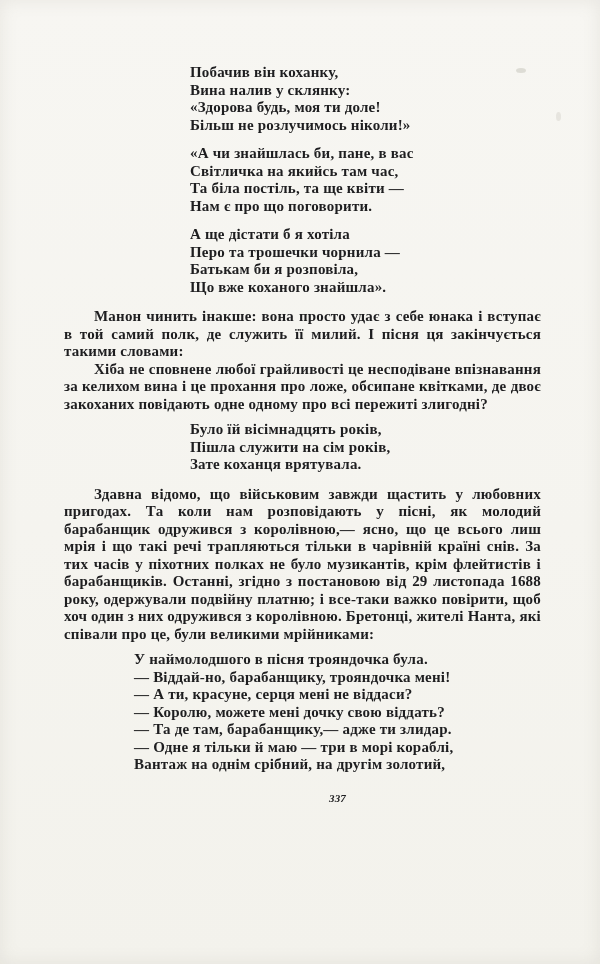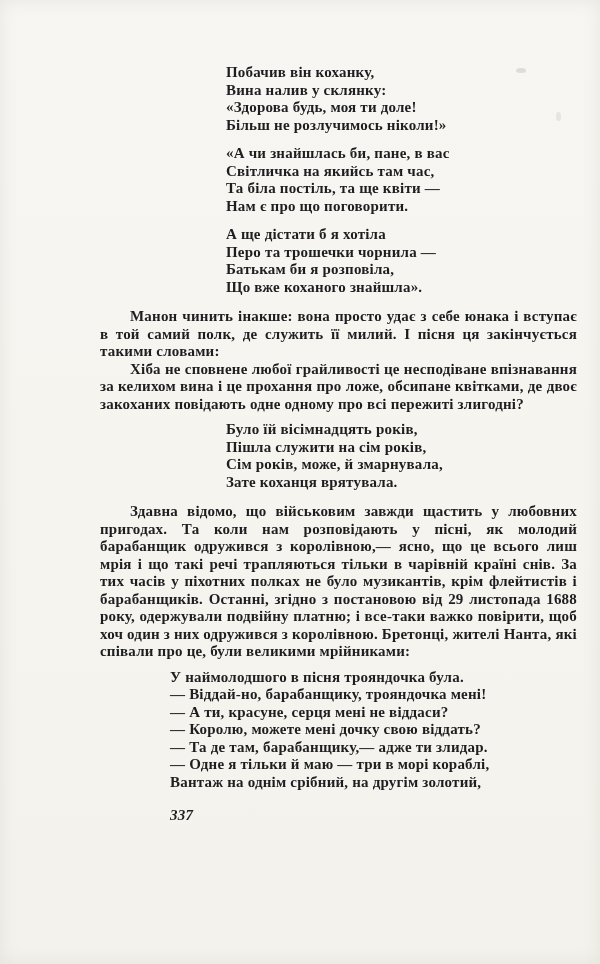--- a/index.html
+++ b/index.html
@@ -24,41 +24,40 @@
   .content {
     position: absolute;
     left: 64px;
     top: 56px;
     width: 477px;
     font-size: 15px;
     line-height: 17.5px;
     font-weight: 700;
     letter-spacing: 0.2px;
     text-align: justify;
-    margin-left: 36px;
   }
   .prose {
     margin: 0;
     text-indent: 30px;
   }
   .verse {
     text-align: left;
     margin: 8px 0 12px 0;
   }
   .verse.indent-deep { padding-left: 126px; }
   .verse.indent-mid  { padding-left: 70px; }
   .stanza { margin-bottom: 11px; }
   .stanza:last-child { margin-bottom: 0; }
   .vline { white-space: nowrap; }
   .pagenum {
     margin: 16px 0 0 70px;
     font-style: italic;
     font-weight: 700;
-    font-size: 15px;
-    text-align: left;
+    font-size: 11px;
+    text-align: center;
   }
   .scan-artifact {
     position: absolute;
     background: #c9c6bd;
     border-radius: 50%;
     opacity: 0.55;
   }
   .artifact-1 { left: 516px; top: 68px;  width: 10px; height: 5px; }
   .artifact-2 { left: 556px; top: 112px; width: 5px;  height: 9px; opacity: 0.35; }
 </style>
@@ -90,21 +89,20 @@
           <div class="vline">Батькам би я розповіла,</div>
           <div class="vline">Що вже коханого знайшла».</div>
         </div>
       </div>
       <p class="prose">Манон чинить інакше: вона просто удає з себе юнака і вступає в той самий полк, де служить її милий. І пісня ця закінчується такими словами:</p>
       <p class="prose">Хіба не сповнене любої грайливості це несподіване впізнавання за келихом вина і це прохання про ложе, обсипане квітками, де двоє закоханих повідають одне одному про всі пережиті злигодні?</p>
       <div class="verse indent-deep">
         <div class="stanza">
           <div class="vline">Було їй вісімнадцять років,</div>
           <div class="vline">Пішла служити на сім років,</div>
-          <div class="vline">Сім років, може, й змарнувала,</div>
           <div class="vline">Зате коханця врятувала.</div>
         </div>
       </div>
       <p class="prose">Здавна відомо, що військовим завжди щастить у любовних пригодах. Та коли нам розповідають у пісні, як молодий барабанщик одружився з королівною,— ясно, що це всього лиш мрія і що такі речі трапляються тільки в чарівній країні снів. За тих часів у піхотних полках не було музикантів, крім флейтистів і барабанщиків. Останні, згідно з постановою від 29 листопада 1688 року, одержували подвійну платню; і все-таки важко повірити, щоб хоч один з них одружився з королівною. Бретонці, жителі Нанта, які співали про це, були великими мрійниками:</p>
       <div class="verse indent-mid">
         <div class="stanza">
           <div class="vline">У наймолодшого в пісня трояндочка була.</div>
           <div class="vline">— Віддай-но, барабанщику, трояндочка мені!</div>
           <div class="vline">— А ти, красуне, серця мені не віддаси?</div>
           <div class="vline">— Королю, можете мені дочку свою віддать?</div>

